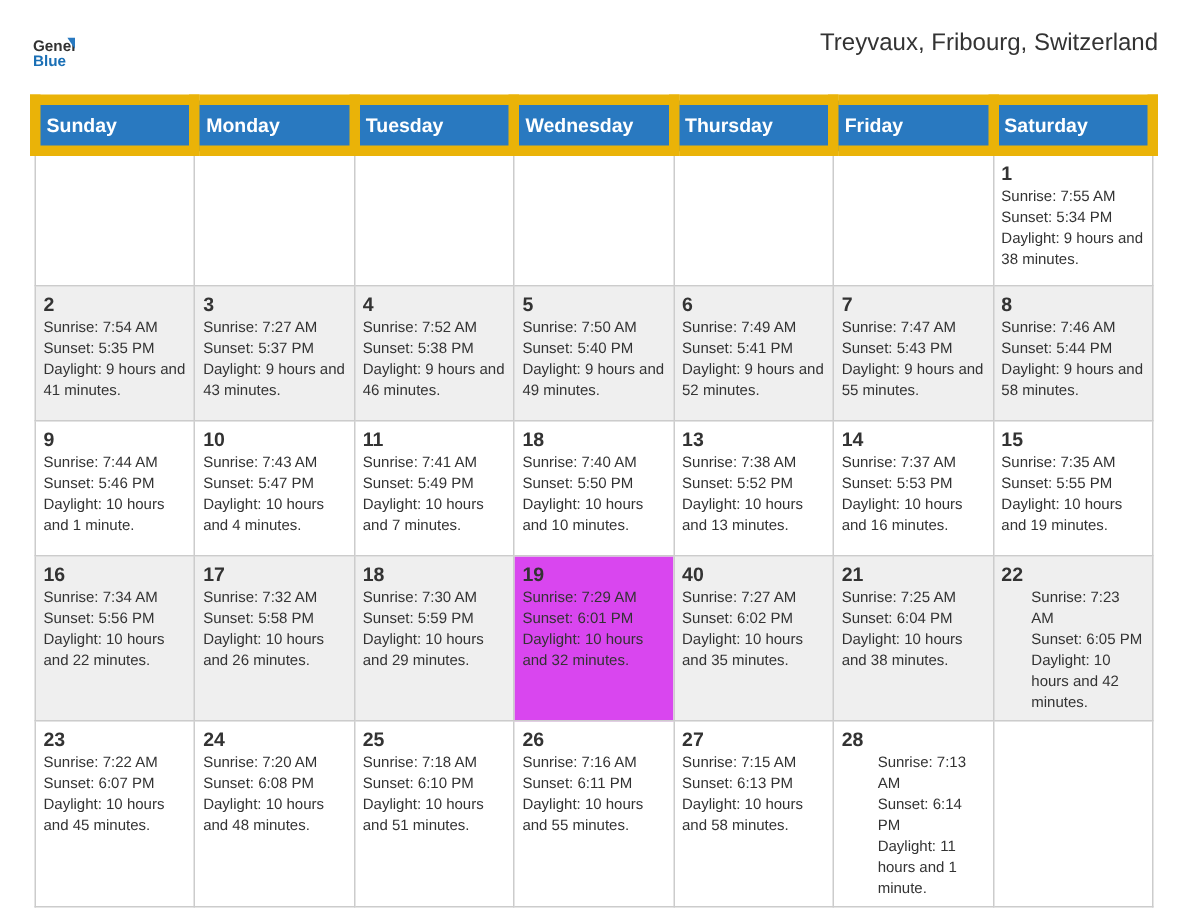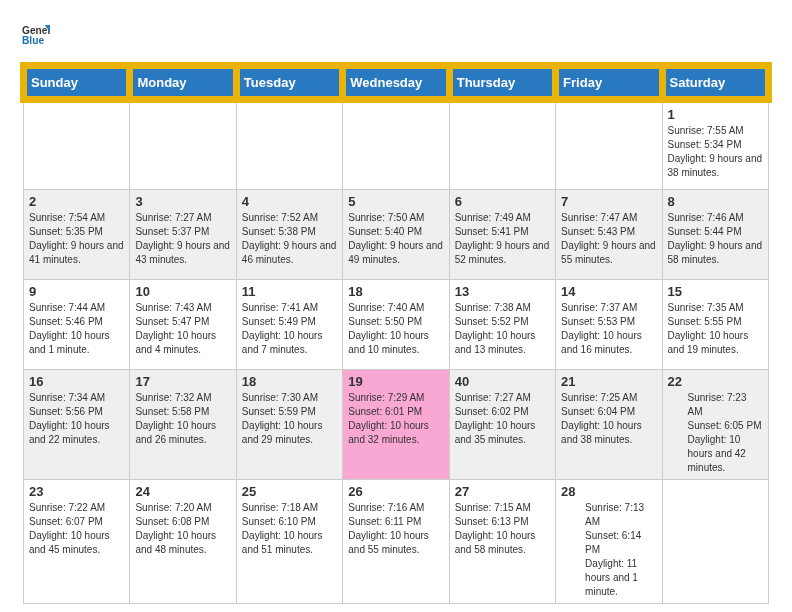--- a/index.html
+++ b/index.html
@@ -93,20 +93,21 @@
   <div class="logo">
     <div>
       <svg width="44" height="44" viewBox="0 0 44 44" class="logo-icon">
         <text x="0" y="22" font-size="16" font-weight="bold" fill="#333" font-family="Arial">General</text>
         <text x="0" y="38" font-size="16" font-weight="bold" fill="#1a6fb5" font-family="Arial">Blue</text>
         <polygon points="36,8 44,8 44,20" fill="#2979c0"></polygon>
       </svg>
     </div>
   </div>
   <div class="title-area">
+    <div class="calendar-subtitle">Treyvaux, Fribourg, Switzerland</div>
   </div>
 </div>
 
 <table>
   <thead>
     <tr>
     <th class="day-header">Sunday</th>
         <th class="day-header">Monday</th>
         <th class="day-header">Tuesday</th>
         <th class="day-header">Wednesday</th>
@@ -230,21 +231,21 @@
           <div class="day-info" style="white-space: pre-line;">Sunrise: 7:32 AM
 Sunset: 5:58 PM
 Daylight: 10 hours and 26 minutes.</div>
         </td>
         <td class="day-cell" style="background-color: rgb(239, 239, 239);">
           <span class="day-number">18</span>
           <div class="day-info" style="white-space: pre-line;">Sunrise: 7:30 AM
 Sunset: 5:59 PM
 Daylight: 10 hours and 29 minutes.</div>
         </td>
-        <td class="day-cell" style="background-color: #f9a8d4;">
+        <td class="day-cell" style="background-color: #d946ef;">
           <span class="day-number">19</span>
           <div class="day-info" style="white-space: pre-line;">Sunrise: 7:29 AM
 Sunset: 6:01 PM
 Daylight: 10 hours and 32 minutes.</div>
         </td>
         <td class="day-cell" style="background-color: rgb(239, 239, 239);">
           <span class="day-number">40</span>
           <div class="day-info" style="white-space: pre-line;">Sunrise: 7:27 AM
 Sunset: 6:02 PM
 Daylight: 10 hours and 35 minutes.</div>

